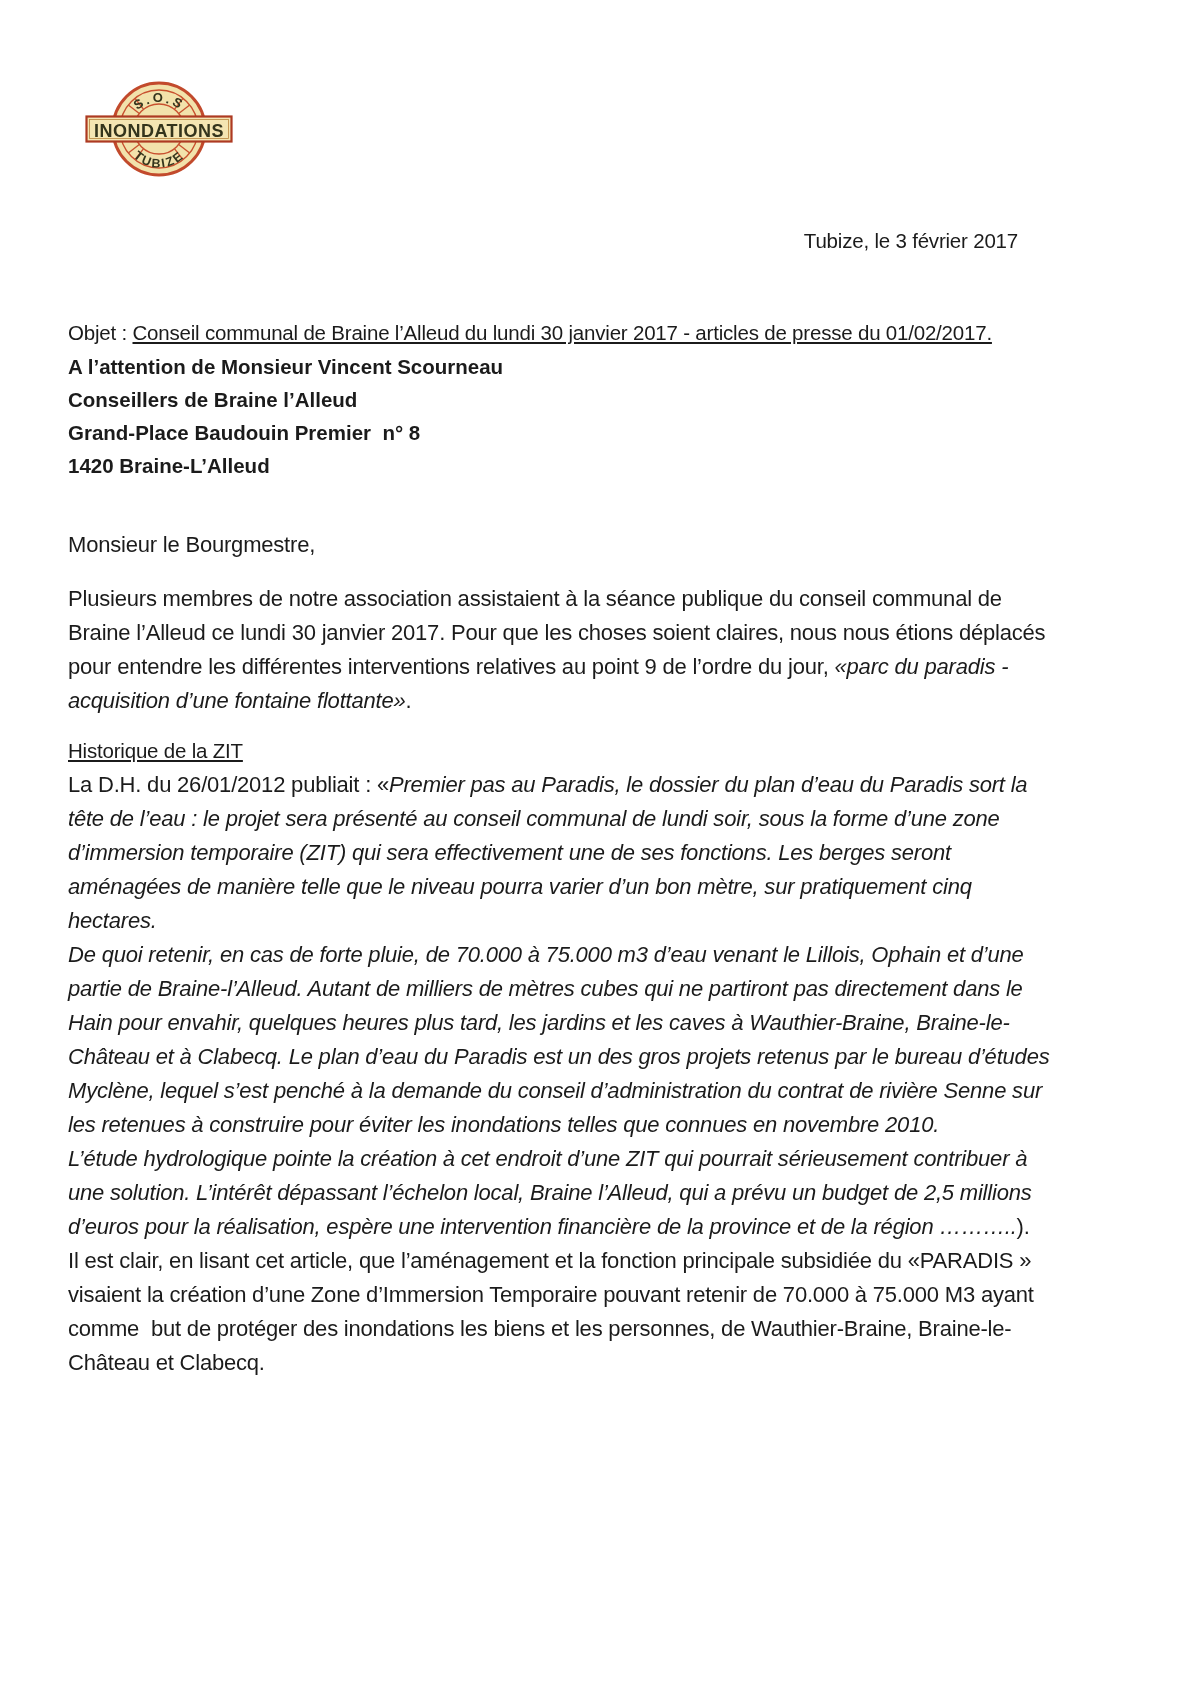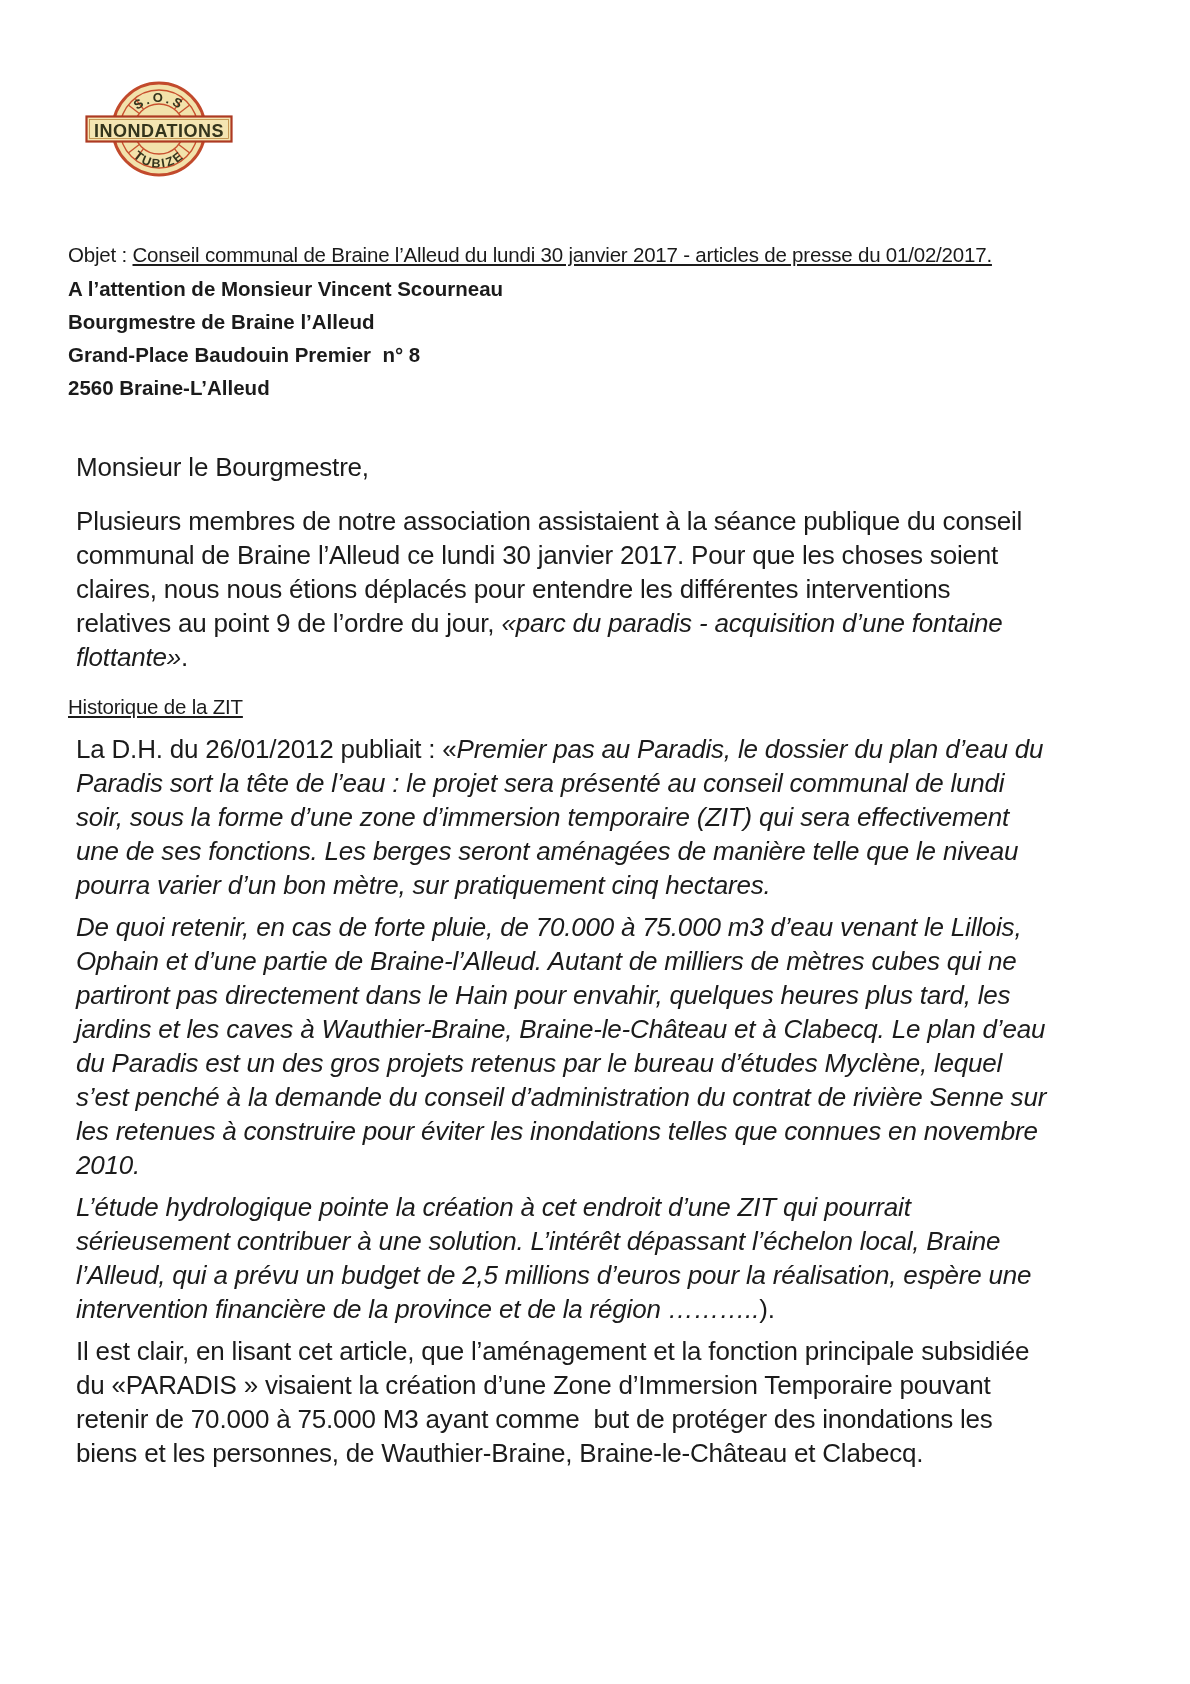--- a/index.html
+++ b/index.html
@@ -45,22 +45,22 @@
   .underlined { text-decoration: underline; }
   .recipient {
     font-weight: bold;
   }
   .recipient div {
     font-size: 20.5px;
     line-height: 33px;
     white-space: pre-wrap;
   }
   .para {
-    margin: 8px;
-    font-size: 26px;
+    margin: 0;
+    font-size: 22px;
     line-height: 34px;
     letter-spacing: -0.2px;
     white-space: pre-wrap;
   }
   .salutation { margin-top: 46px; }
   .first-para { margin-top: 20px; }
   .section-heading {
     margin-top: 16px;
     font-size: 20.5px;
     line-height: 34px;
@@ -98,28 +98,29 @@
       </text>
       <rect x="2.5" y="38.5" width="145" height="25" fill="#f4e5b2" stroke="#ad3a22" stroke-width="2.2"></rect>
       <rect x="5.5" y="41.5" width="139" height="19" fill="none" stroke="#b9863f" stroke-width="0.8"></rect>
       <text x="75" y="58.5" text-anchor="middle" font-size="18" font-weight="bold" letter-spacing="0.5" fill="#34341c">INONDATIONS</text>
       <text font-size="12.5" font-weight="bold" letter-spacing="2" fill="#34341c">
         <textPath href="#logo-arc-bottom" startOffset="50%" text-anchor="middle">TUBIZE</textPath>
       </text>
     </svg>
   </div>
 
+  <div class="date-line">Tubize, le 3 février 2017</div>
 
   <div class="subject-line"><span>Objet : </span><span class="underlined">Conseil communal de Braine l’Alleud du lundi 30 janvier 2017 - articles de presse du 01/02/2017.</span></div>
 
   <div class="recipient">
     <div>A l’attention de Monsieur Vincent Scourneau</div>
-    <div>Bourgmestre de Braine l’Alleud</div>
+    <div>Conseillers de Braine l’Alleud</div>
     <div>Grand-Place Baudouin Premier  n° 8</div>
-    <div>2560 Braine-L’Alleud</div>
+    <div>1420 Braine-L’Alleud</div>
   </div>
 
   <div class="para salutation">Monsieur le Bourgmestre,</div>
 
   <div class="para first-para"><span>Plusieurs membres de notre association assistaient à la séance publique du conseil communal de Braine l’Alleud ce lundi 30 janvier 2017. Pour que les choses soient claires, nous nous étions déplacés pour entendre les différentes interventions relatives au point 9 de l’ordre du jour, </span><em>«parc du paradis - acquisition d’une fontaine flottante»</em><span>.</span></div>
 
 
 
   <div class="section-heading">Historique de la ZIT</div>
 

